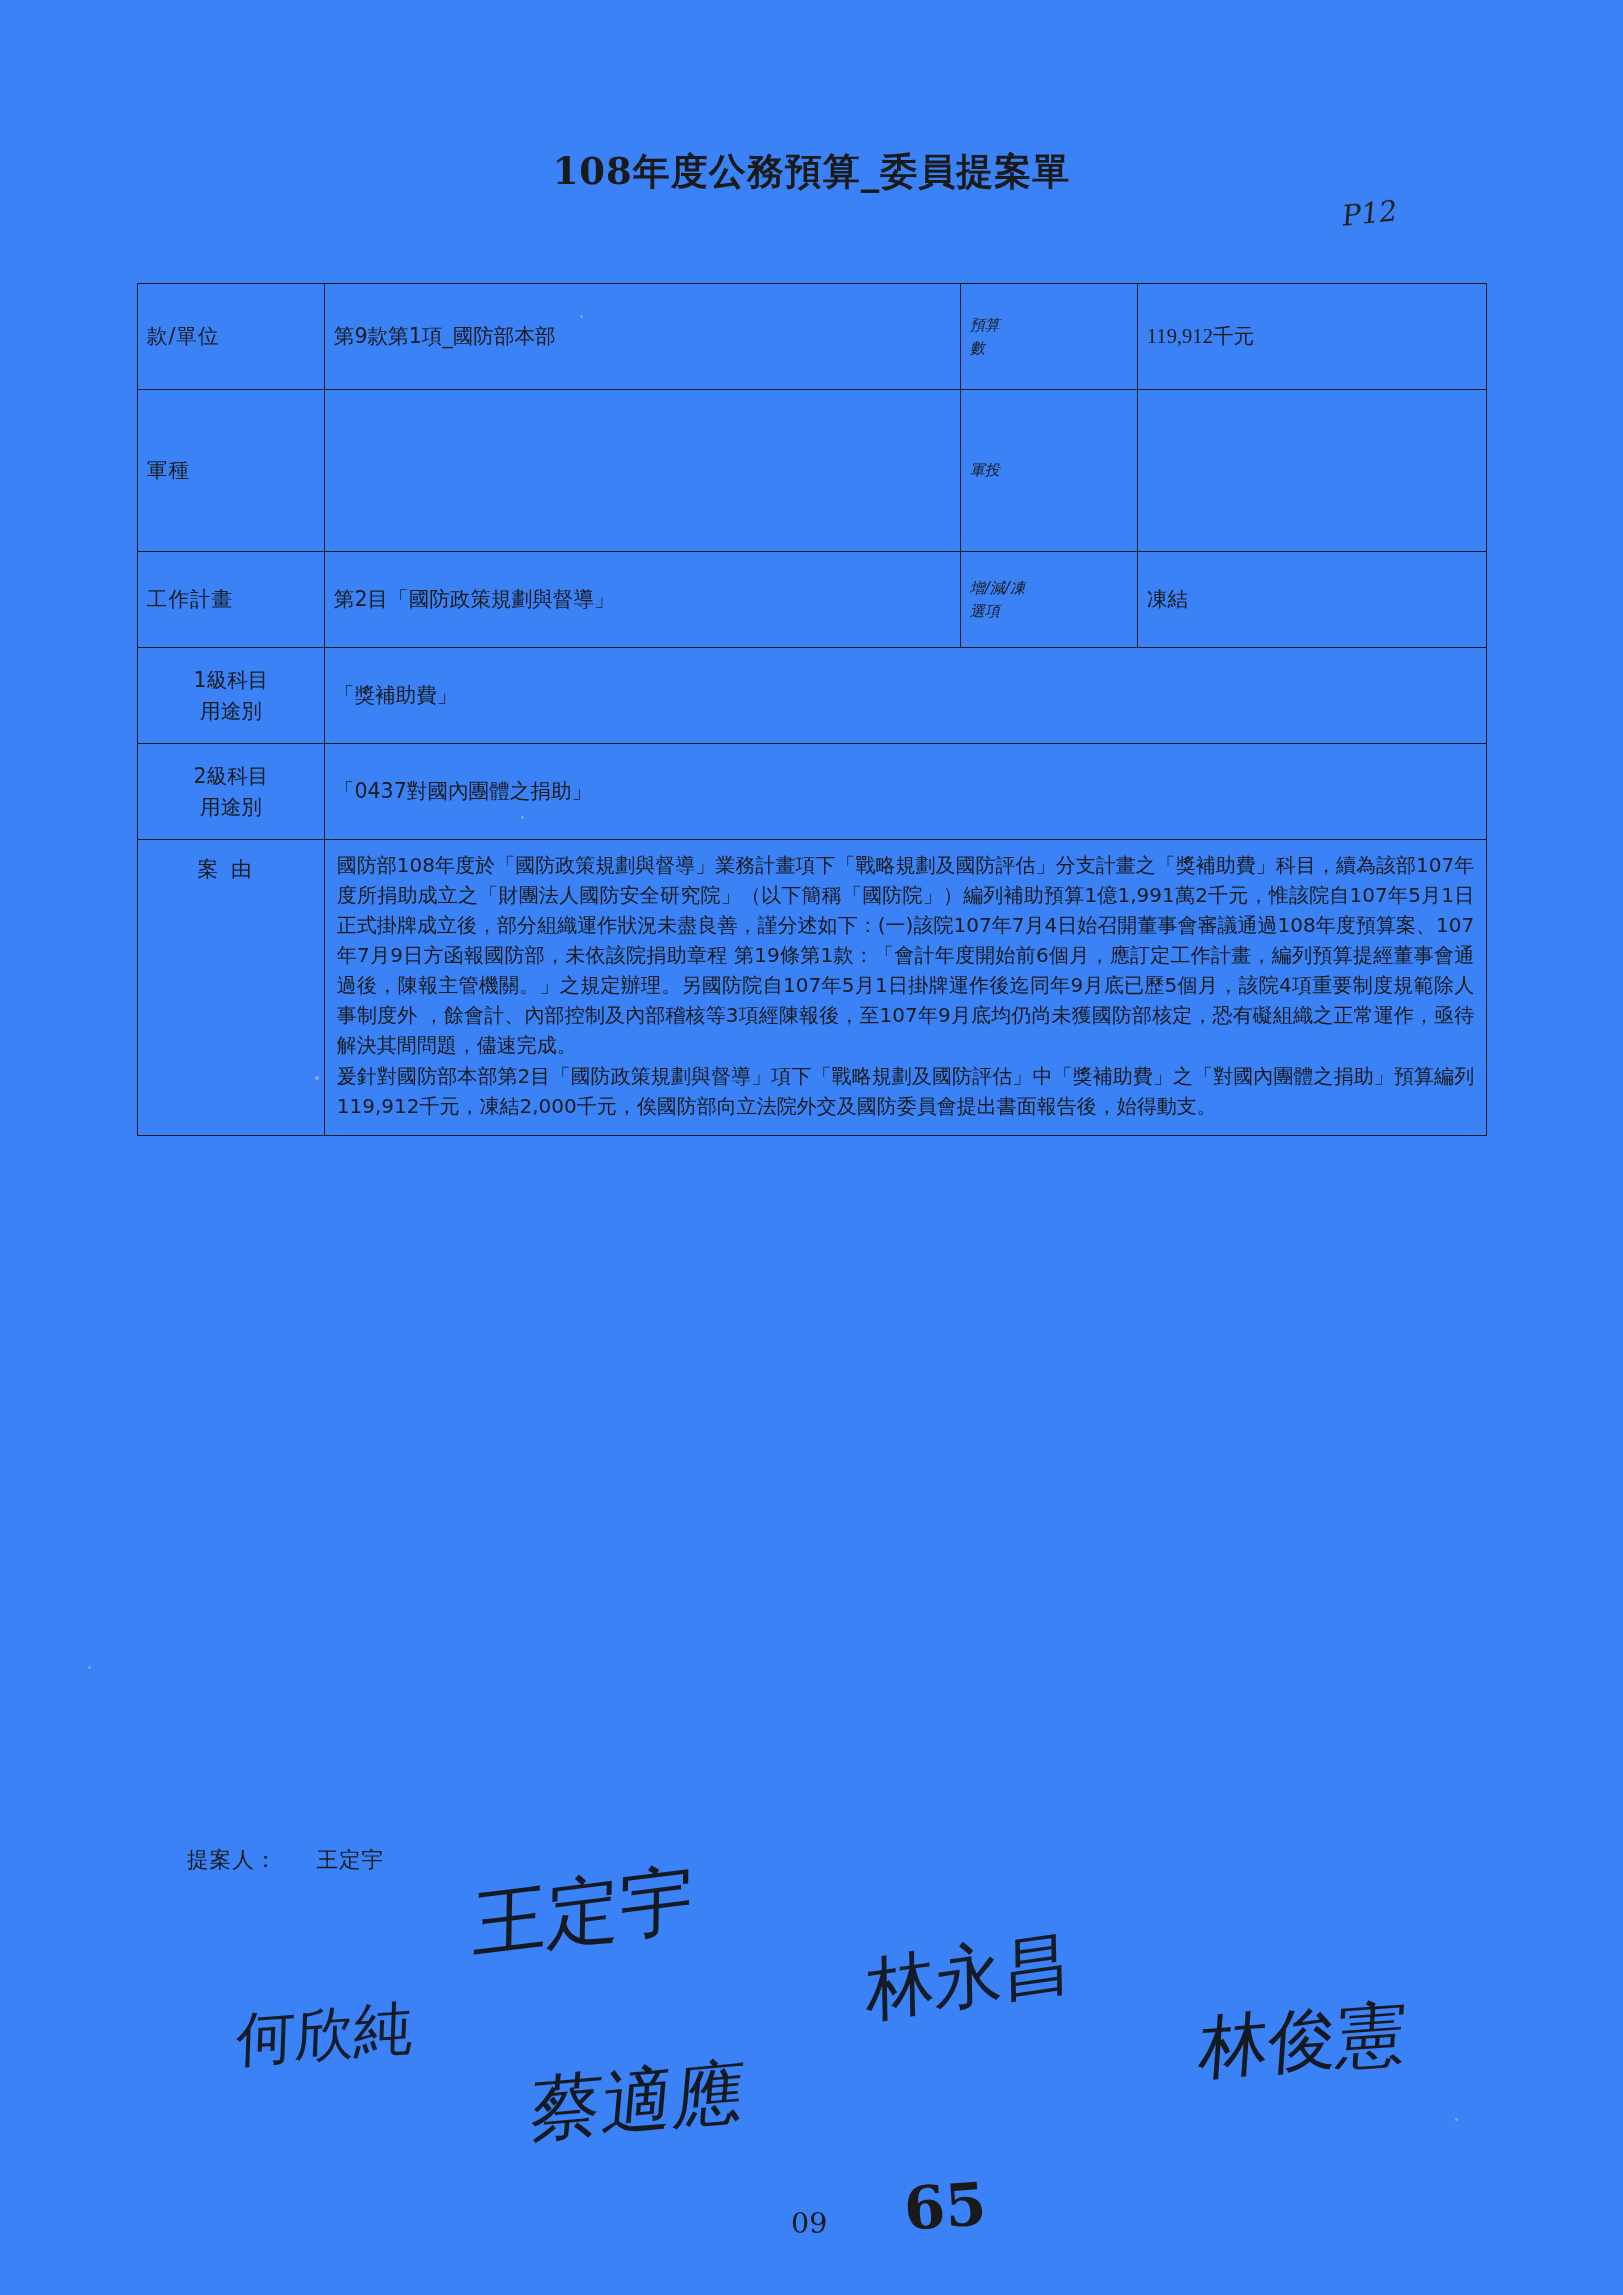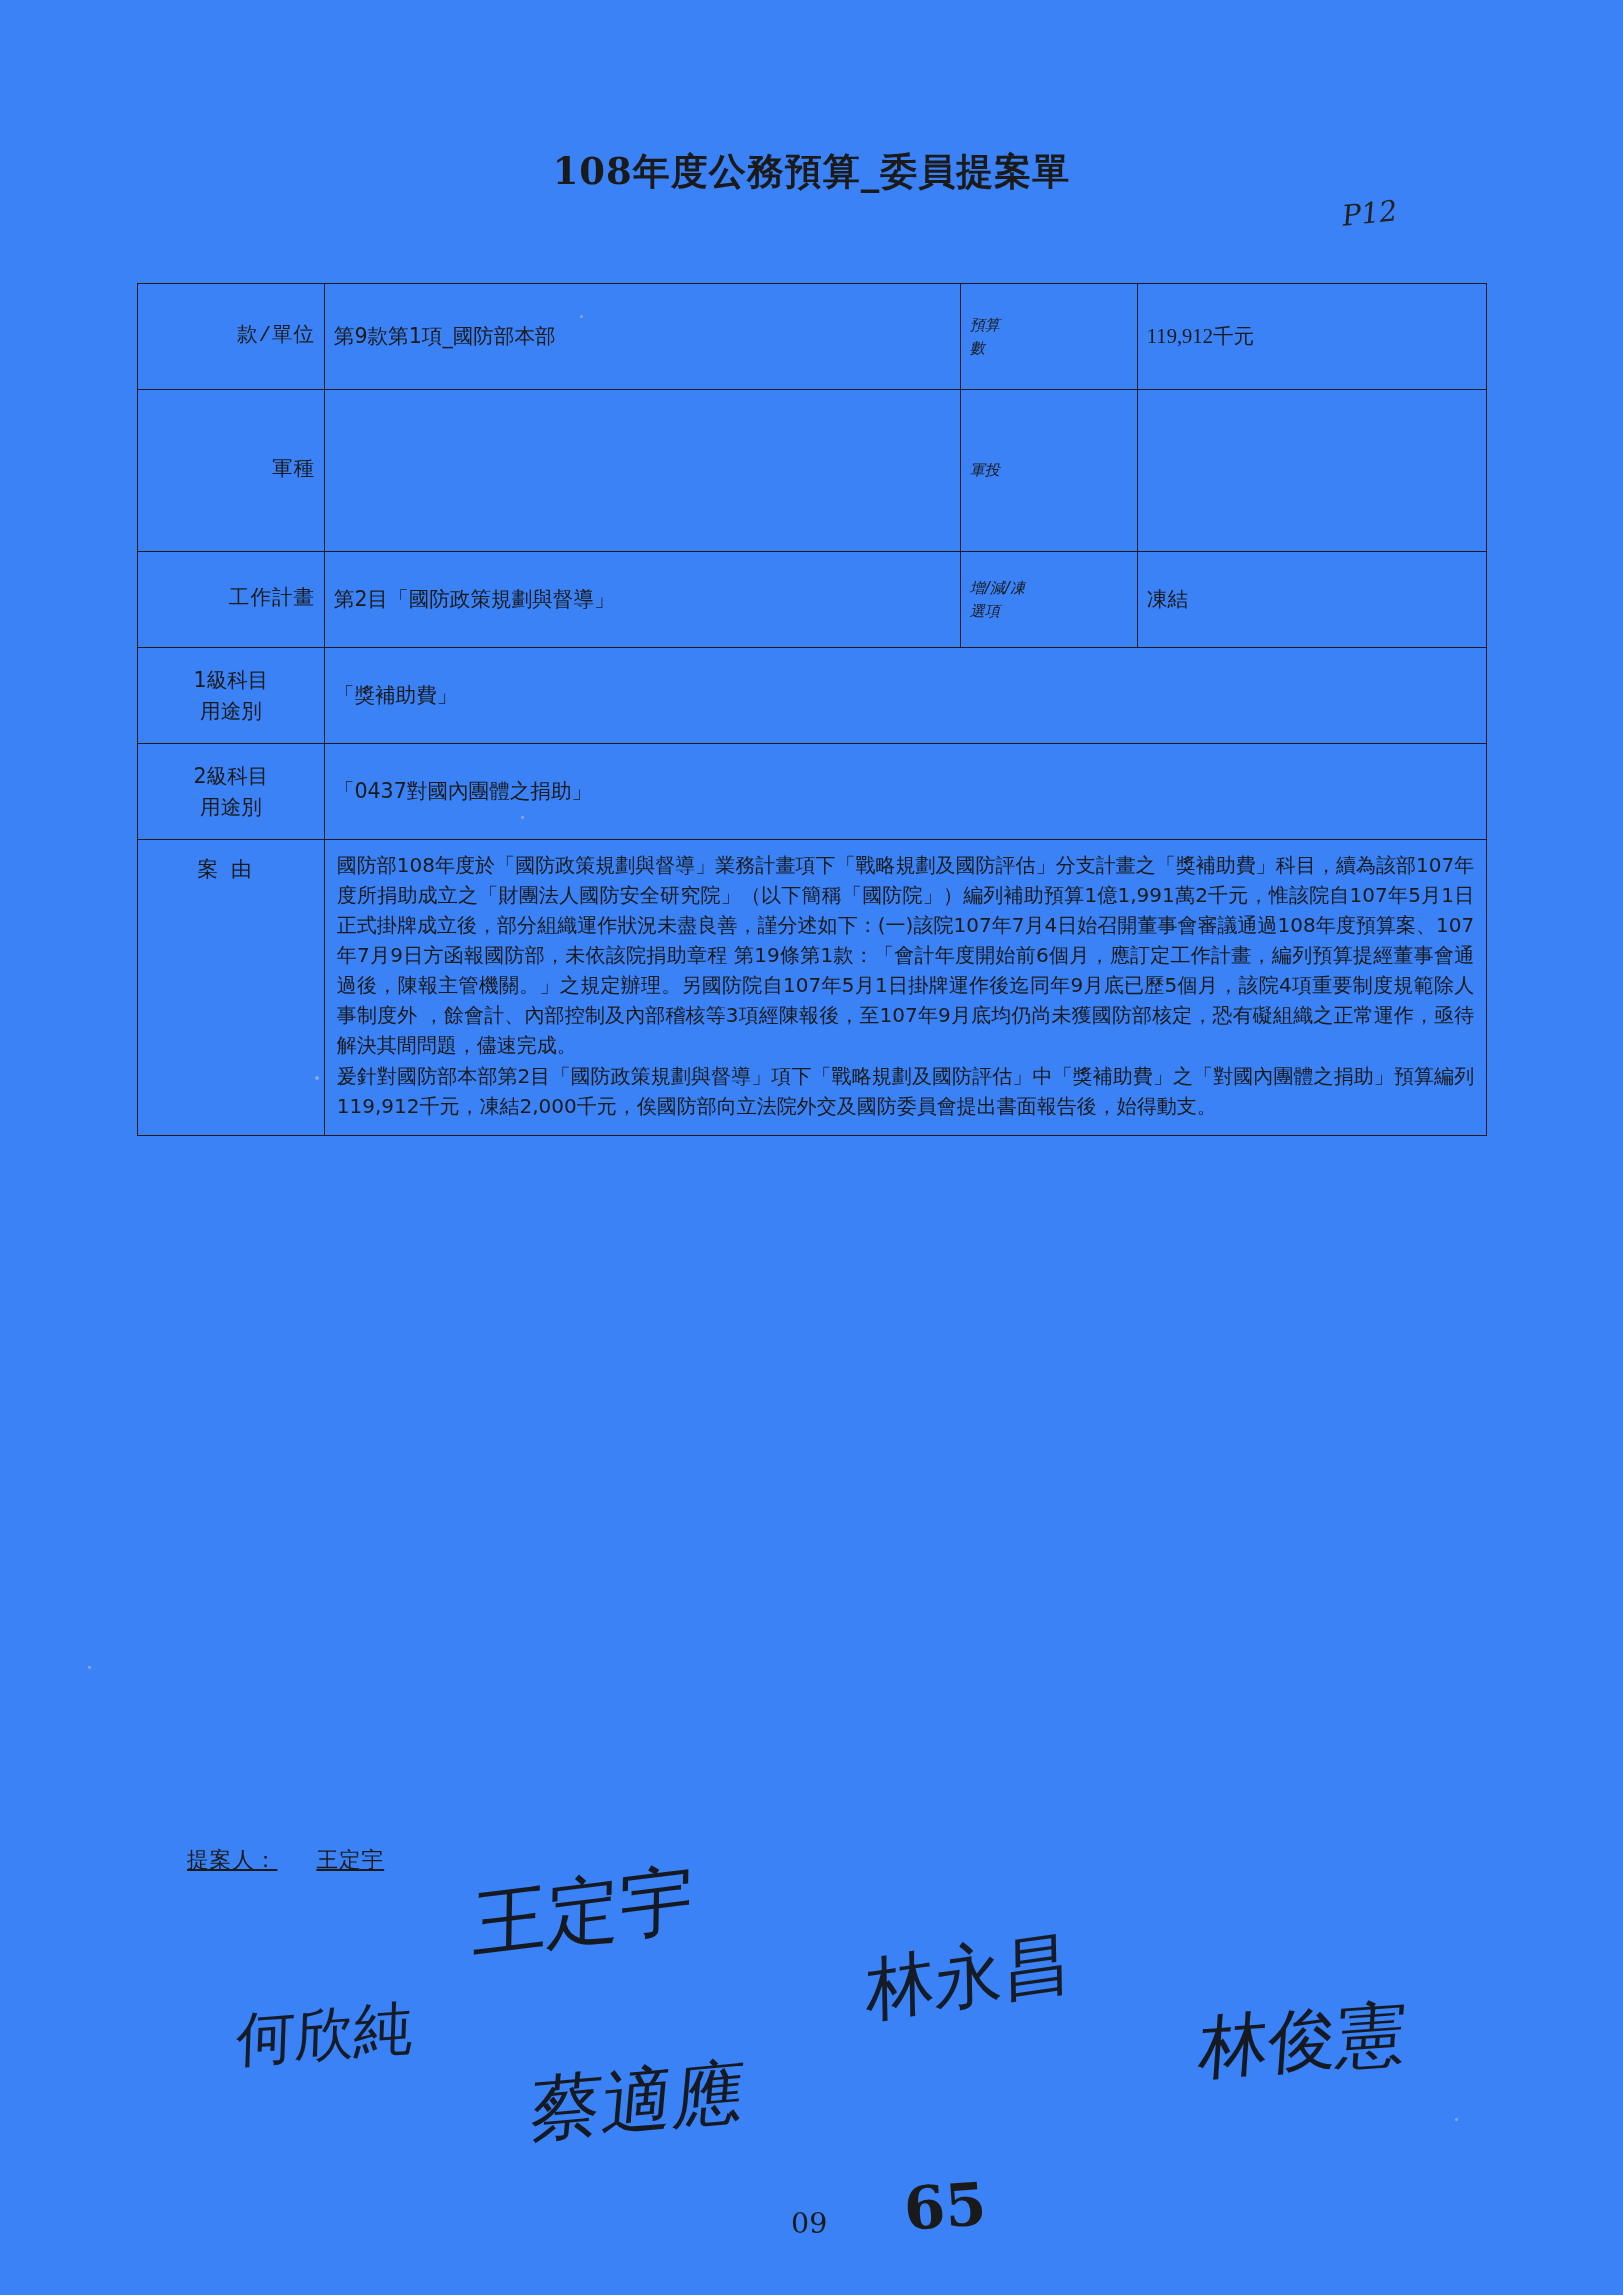--- a/index.html
+++ b/index.html
@@ -61,24 +61,23 @@
     table-layout: fixed;
     font-size: 19.7px;
   }
   .tbl td {
     border: 1.5px solid #1c1c1c;
     padding: 6.9px 8.8px;
     vertical-align: middle;
     line-height: 1.5;
   }
   .lbl {
-    text-align: right;
+    text-align: left;
     font-size: 20.6px;
     letter-spacing: 1px;
-    font-family: Liberation Mono, monospace;
   }
   .lbl2 {
     text-align: center;
     font-size: 20.6px;
     line-height: 1.35;
   }
   .val {
     text-align: left;
     font-size: 20.6px;
   }
@@ -111,21 +110,20 @@
     margin: 0 0 1px 0;
   }
 
   
   .proposer {
     position: absolute;
     top: 1845px;
     left: 187px;
     font-size: 21.6px;
     letter-spacing: 1px;
-    text-decoration: underline;
   }
   .proposer .name {
     margin-left: 39px;
   }
 
   
   .sig {
     position: absolute;
     font-family: "DejaVu Serif", "Liberation Serif", serif;
     color: #111;

